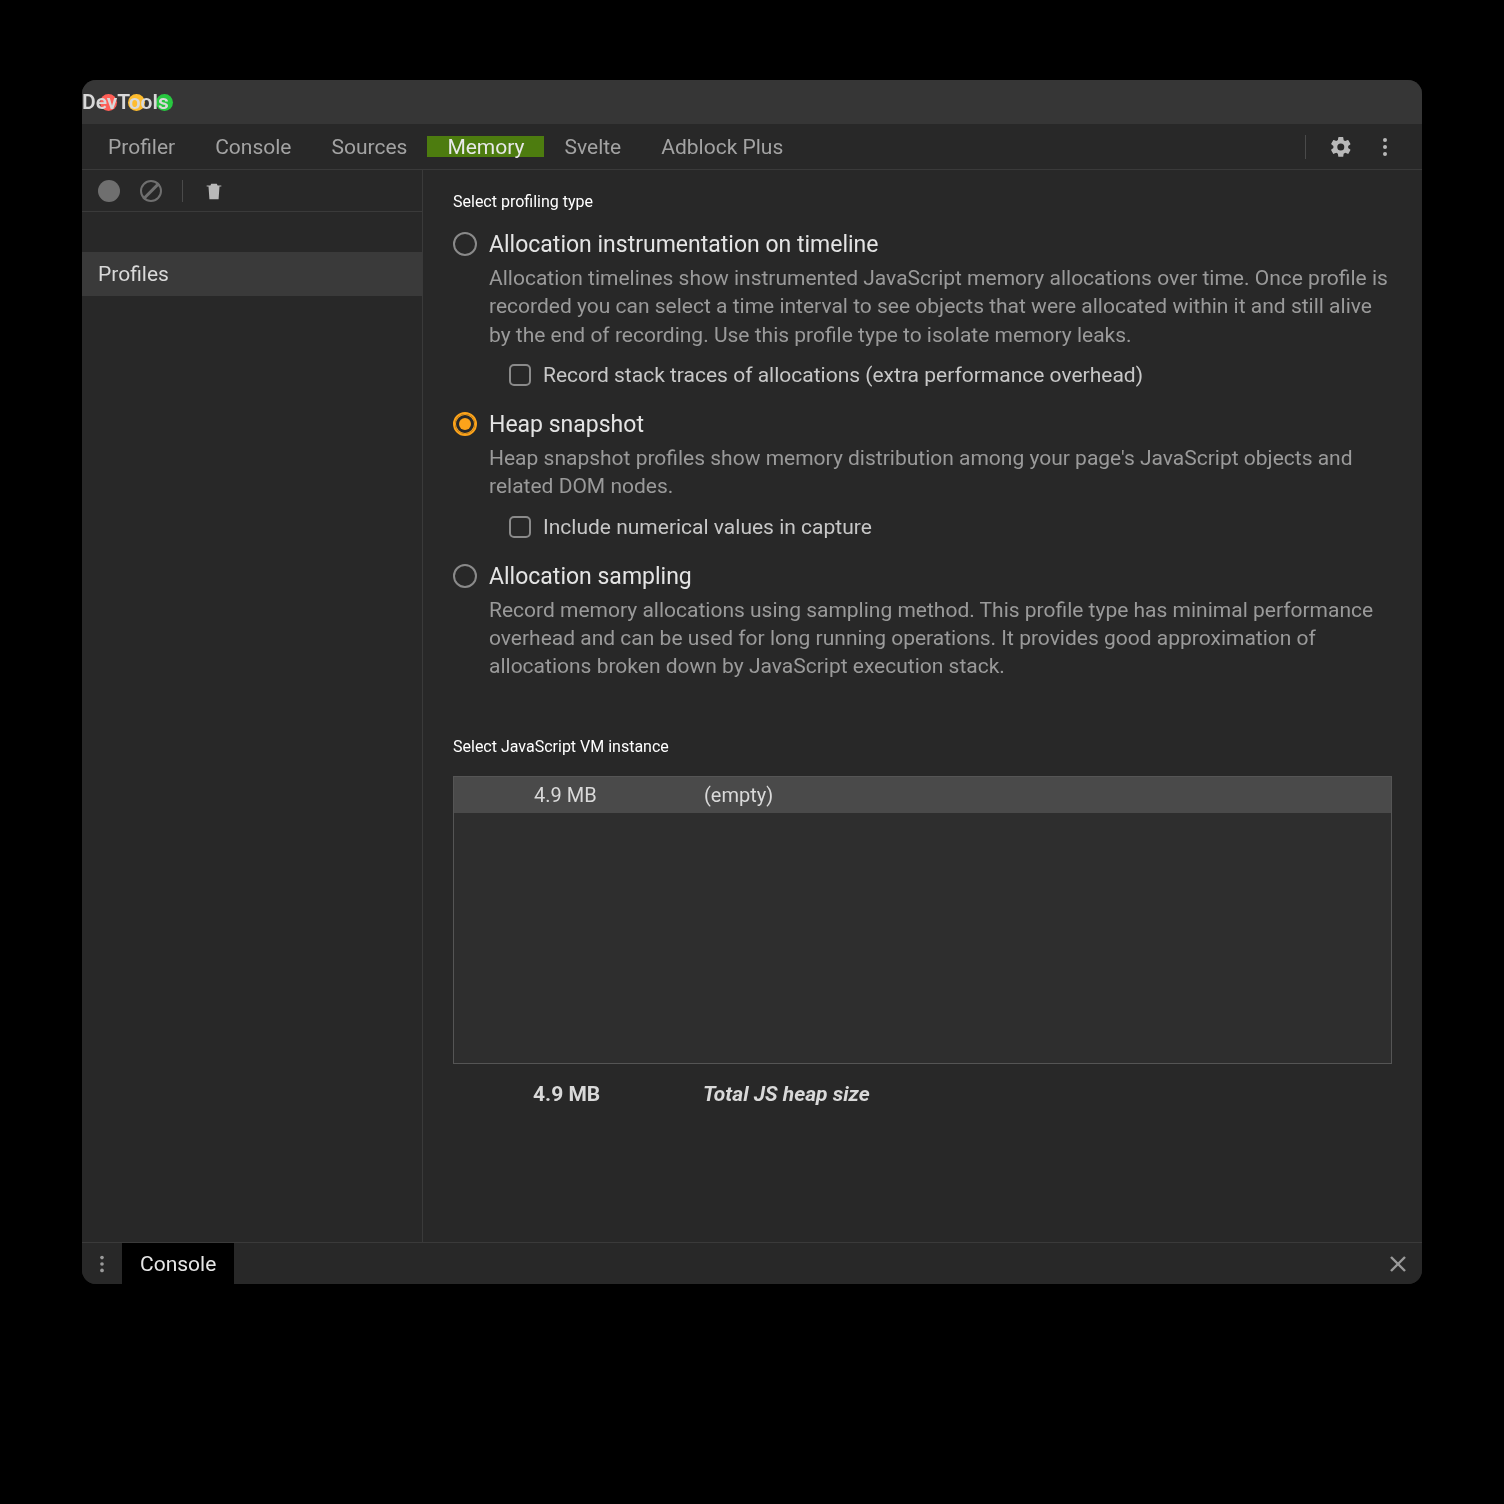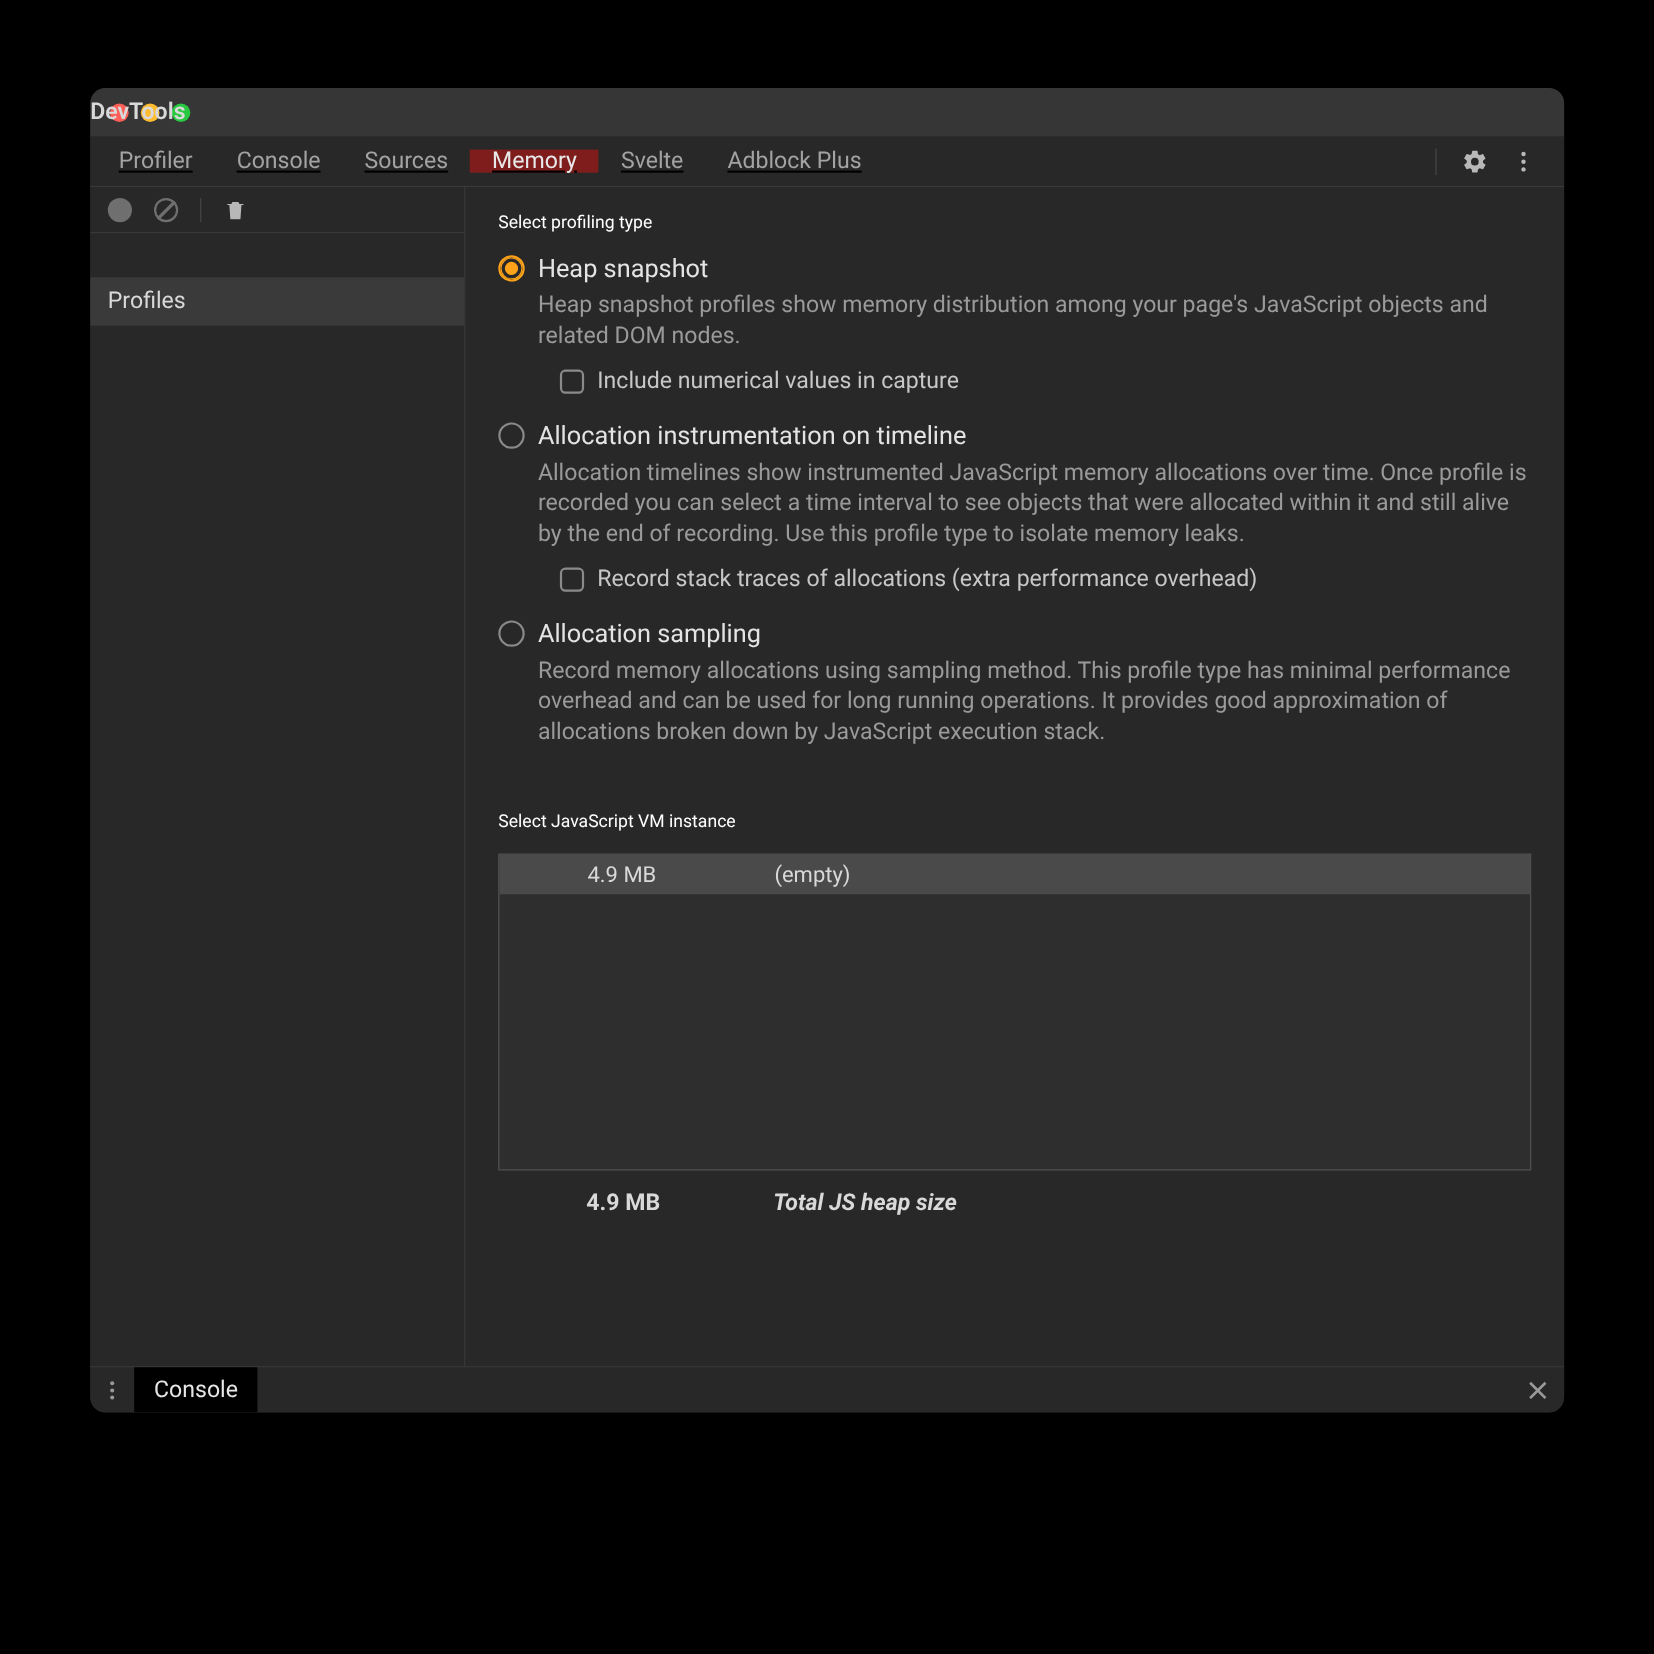--- a/index.html
+++ b/index.html
@@ -48,32 +48,31 @@
     font-weight: 600;
     pointer-events: none;
   }
   .tabs {
     height: 46px;
     background: #282828;
     border-bottom: 1px solid #3a3a3a;
     display: flex;
     align-items: stretch;
     padding: 12px 6px;
-    text-decoration: underline;
   }
   .tab {
     padding: 0 20px;
     display: flex;
     align-items: center;
     color: #a3a3a3;
     font-size: 21px;
     cursor: pointer;
   }
   .tab.active {
-    background: #7f1d1d;
+    background: #4d7c0f;
     color: #e8e8e8;
   }
   .tabs-spacer { flex: 1; }
   .tabs-right {
     display: flex;
     align-items: center;
     gap: 10px;
     padding-right: 14px;
   }
   .vdiv { width: 1px; height: 24px; background: #4a4a4a; margin: 0 8px; }
@@ -303,46 +302,46 @@
             </svg>
         </div>
       </div>
       <div class="sidebar-section">Profiles</div>
     </div>
 
     <div class="main">
       <div class="h1">Select profiling type</div>
 
       <div class="option">
+        <div class="radio"></div>
+        <div class="opt-body">
+          <div class="opt-title">Allocation instrumentation on timeline</div>
+          <div class="opt-desc">Allocation timelines show instrumented JavaScript memory allocations over time. Once profile is recorded you can select a time interval to see objects that were allocated within it and still alive by the end of recording. Use this profile type to isolate memory leaks.</div>
+          <div class="chk-row">
+            <div class="checkbox"></div>
+            <div class="chk-label">Record stack traces of allocations (extra performance overhead)</div>
+          </div>
+        </div>
+      </div>
+
+      <div class="option">
         <div class="radio selected"></div>
         <div class="opt-body">
           <div class="opt-title">Heap snapshot</div>
           <div class="opt-desc">Heap snapshot profiles show memory distribution among your page's JavaScript objects and related DOM nodes.</div>
           <div class="chk-row">
             <div class="checkbox"></div>
             <div class="chk-label">Include numerical values in capture</div>
           </div>
         </div>
       </div>
 
       <div class="option">
         <div class="radio"></div>
         <div class="opt-body">
-          <div class="opt-title">Allocation instrumentation on timeline</div>
-          <div class="opt-desc">Allocation timelines show instrumented JavaScript memory allocations over time. Once profile is recorded you can select a time interval to see objects that were allocated within it and still alive by the end of recording. Use this profile type to isolate memory leaks.</div>
-          <div class="chk-row">
-            <div class="checkbox"></div>
-            <div class="chk-label">Record stack traces of allocations (extra performance overhead)</div>
-          </div>
-        </div>
-      </div>
-
-      <div class="option">
-        <div class="radio"></div>
-        <div class="opt-body">
           <div class="opt-title">Allocation sampling</div>
           <div class="opt-desc">Record memory allocations using sampling method. This profile type has minimal performance overhead and can be used for long running operations. It provides good approximation of allocations broken down by JavaScript execution stack.</div>
         </div>
       </div>
 
       <div class="h1" style="margin-top:42px;">Select JavaScript VM instance</div>
 
       <div class="vm-box">
         <div class="vm-row">
           <div class="vm-size">4.9 MB</div>

